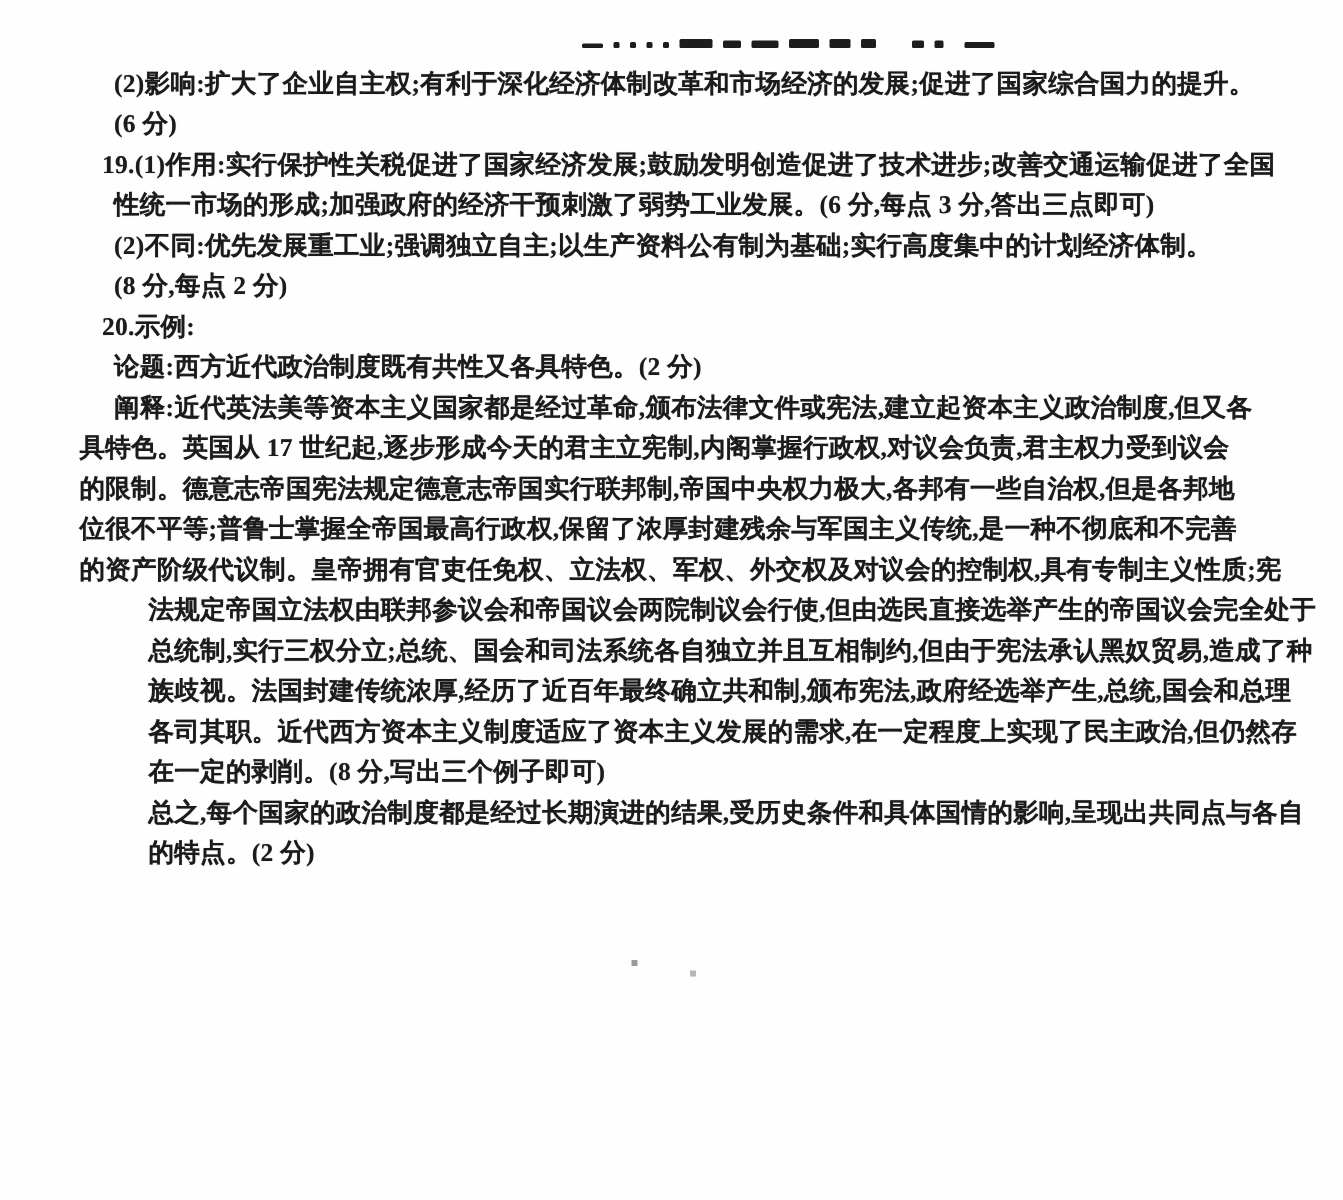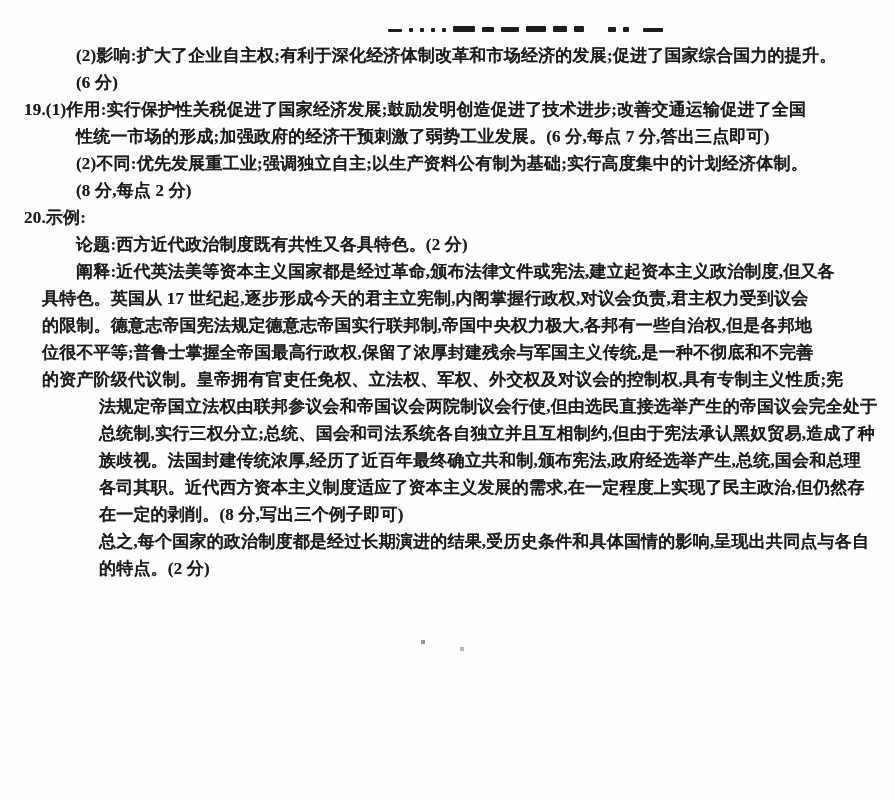--- a/index.html
+++ b/index.html
@@ -56,23 +56,23 @@
   .line {
     height: 27px;
     line-height: 27px;
     font-size: 17px;
     font-weight: bold;
     letter-spacing: 0.2px;
     color: #1b1b1b;
     white-space: nowrap;
     text-shadow: 0 0 0.5px rgba(20,20,20,0.55);
   }
-  .line--num { padding-left: 24px; }
+  .line--num { padding-left: 68px; }
   .line--c1  { padding-left: 76px; }
-  .line--c2  { padding-left: 42px; }
+  .line--c2  { padding-left: 53px; }
   .line--c3  { padding-left: 58px; margin-left: 41px; }
 
   .speck {
     position: absolute;
     width: 4px;
     height: 4px;
     background: #9a9a9a;
   }
   .speck-1 { left: 421px; top: 640px; }
   .speck-2 { left: 460px; top: 647px; opacity: 0.7; }
@@ -96,21 +96,21 @@
       <i></i>
       <i></i>
       <i></i>
       <i></i>
   </div>
 
   <div class="doc">
       <div class="line line--c1">(2)影响:扩大了企业自主权;有利于深化经济体制改革和市场经济的发展;促进了国家综合国力的提升。</div>
       <div class="line line--c1">(6 分)</div>
       <div class="line line--num">19.(1)作用:实行保护性关税促进了国家经济发展;鼓励发明创造促进了技术进步;改善交通运输促进了全国</div>
-      <div class="line line--c1">性统一市场的形成;加强政府的经济干预刺激了弱势工业发展。(6 分,每点 7 分,答出三点即可)</div>
+      <div class="line line--c1">性统一市场的形成;加强政府的经济干预刺激了弱势工业发展。(6 分,每点 3 分,答出三点即可)</div>
       <div class="line line--c1">(2)不同:优先发展重工业;强调独立自主;以生产资料公有制为基础;实行高度集中的计划经济体制。</div>
       <div class="line line--c1">(8 分,每点 2 分)</div>
       <div class="line line--num">20.示例:</div>
       <div class="line line--c1">论题:西方近代政治制度既有共性又各具特色。(2 分)</div>
       <div class="line line--c1">阐释:近代英法美等资本主义国家都是经过革命,颁布法律文件或宪法,建立起资本主义政治制度,但又各</div>
       <div class="line line--c2">具特色。英国从 17 世纪起,逐步形成今天的君主立宪制,内阁掌握行政权,对议会负责,君主权力受到议会</div>
       <div class="line line--c2">的限制。德意志帝国宪法规定德意志帝国实行联邦制,帝国中央权力极大,各邦有一些自治权,但是各邦地</div>
       <div class="line line--c2">位很不平等;普鲁士掌握全帝国最高行政权,保留了浓厚封建残余与军国主义传统,是一种不彻底和不完善</div>
       <div class="line line--c2">的资产阶级代议制。皇帝拥有官吏任免权、立法权、军权、外交权及对议会的控制权,具有专制主义性质;宪</div>
       <div class="line line--c3">法规定帝国立法权由联邦参议会和帝国议会两院制议会行使,但由选民直接选举产生的帝国议会完全处于</div>

